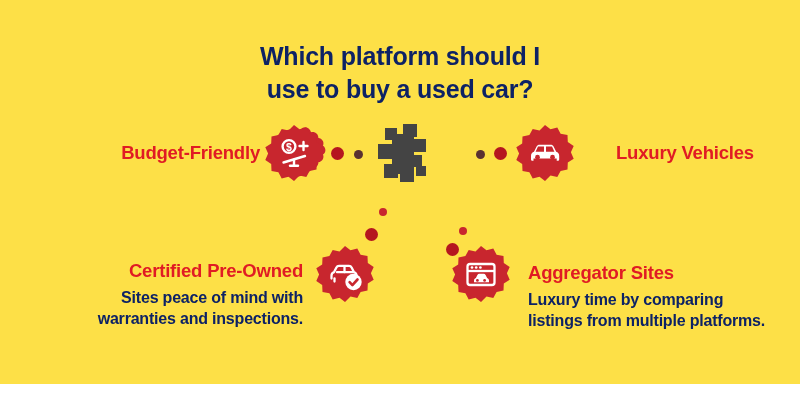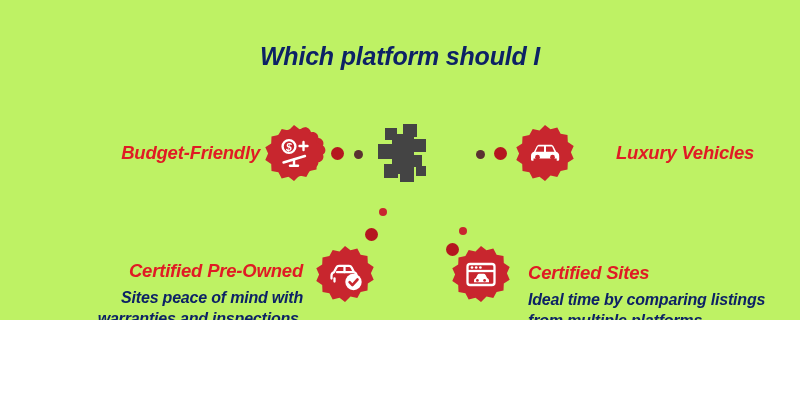--- a/index.html
+++ b/index.html
@@ -6,24 +6,23 @@
     margin: 0;
     padding: 0;
     background: #ffffff;
   }
   body {
     font-family: "Liberation Sans", sans-serif;
   }
   #canvas {
     position: relative;
     width: 800px;
-    height: 320px;
-    background: #bef264;
+    height: 384px;
+    background: #fde047;
     overflow: hidden;
-    font-style: italic;
   }
 
   
   .title {
     position: absolute;
     left: 220px;
     top: 40px;
     width: 360px;
     text-align: center;
     color: #0d2265;
@@ -103,20 +102,21 @@
   .d7 { left: 459px; top: 227px; }   
   .d8 { left: 446px; top: 243px; }   
 </style>
 </head>
 <body>
 
 <div id="canvas">
 
   <div class="title">
     <span class="tl">Which platform should I</span>
+    <span class="tl">use to buy a used car?</span>
   </div>
 
   <div class="block block-budget">
     <div class="heading">Budget-Friendly</div>
   </div>
 
   <div class="badge badge-budget">
     <svg width="58" height="58" viewBox="0 0 58 58" aria-hidden="true">
       <path fill="#c8262e" d="M29 2 c4.5-2.6 9.6 0.6 10.6 5 c4.5-1.4 9.3 2.2 9 7 c4.6 0.3 7.6 5.3 5.6 9.4 c4 2.4 4 8.4 0 10.8 c2 4.1-1 9.1-5.6 9.4 c0.3 4.8-4.5 8.4-9 7 c-1 4.4-6.1 7.6-10.6 5 c-3 3.6-9 3.6-12 0 c-4.5 2.6-9.6-0.6-10.6-5 c-4.5 1.4-9.3-2.2-9-7 C-7.6 43.3-10.6 38.3-8.6 34.2 l0 0 Z" transform="translate(8.6,0) scale(0.82) translate(6,3)"></path>
       <circle cx="29" cy="29" r="24" fill="#c8262e"></circle>
@@ -165,22 +165,22 @@
         <line x1="21" y1="27.2" x2="37" y2="27.2"></line>
         <line x1="28.5" y1="21.2" x2="28.5" y2="27.2"></line>
         <line x1="18.5" y1="33.5" x2="18.5" y2="36.5"></line>
       </g>
       <circle cx="37.5" cy="37" r="8.2" fill="#ffffff"></circle>
       <path d="M33.6 37.2 l2.8 2.9 5.1-5.6" fill="none" stroke="#c8262e" stroke-width="2.6" stroke-linecap="round" stroke-linejoin="round"></path>
     </svg>
   </div>
 
   <div class="block block-agg">
-    <div class="heading">Certified Sites</div>
-    <div class="desc">Ideal time by comparing listings from multiple platforms.</div>
+    <div class="heading">Aggregator Sites</div>
+    <div class="desc">Luxury time by comparing listings from multiple platforms.</div>
   </div>
 
   <div class="badge badge-agg">
     <svg width="58" height="58" viewBox="0 0 58 58" aria-hidden="true">
       <path fill="#c8262e" d="M29 1 l5.5 4.2 6.8-1.6 3.3 6.1 6.9 1.4 0.3 7 5.9 3.8-2.8 6.4 2.8 6.4-5.9 3.8-0.3 7-6.9 1.4-3.3 6.1-6.8-1.6L29 57l-5.5-4.2-6.8 1.6-3.3-6.1-6.9-1.4-0.3-7L0.3 36l2.8-6.4L0.3 23.2l5.9-3.8 0.3-7 6.9-1.4 3.3-6.1 6.8 1.6z"></path>
       <rect x="15.5" y="19" width="27" height="21" rx="2.6" fill="none" stroke="#ffffff" stroke-width="2.3"></rect>
       <line x1="15.5" y1="26" x2="42.5" y2="26" stroke="#ffffff" stroke-width="2.3"></line>
       <g fill="#ffffff">
         <circle cx="20" cy="22.5" r="1.35"></circle>
         <circle cx="24.2" cy="22.5" r="1.35"></circle>

